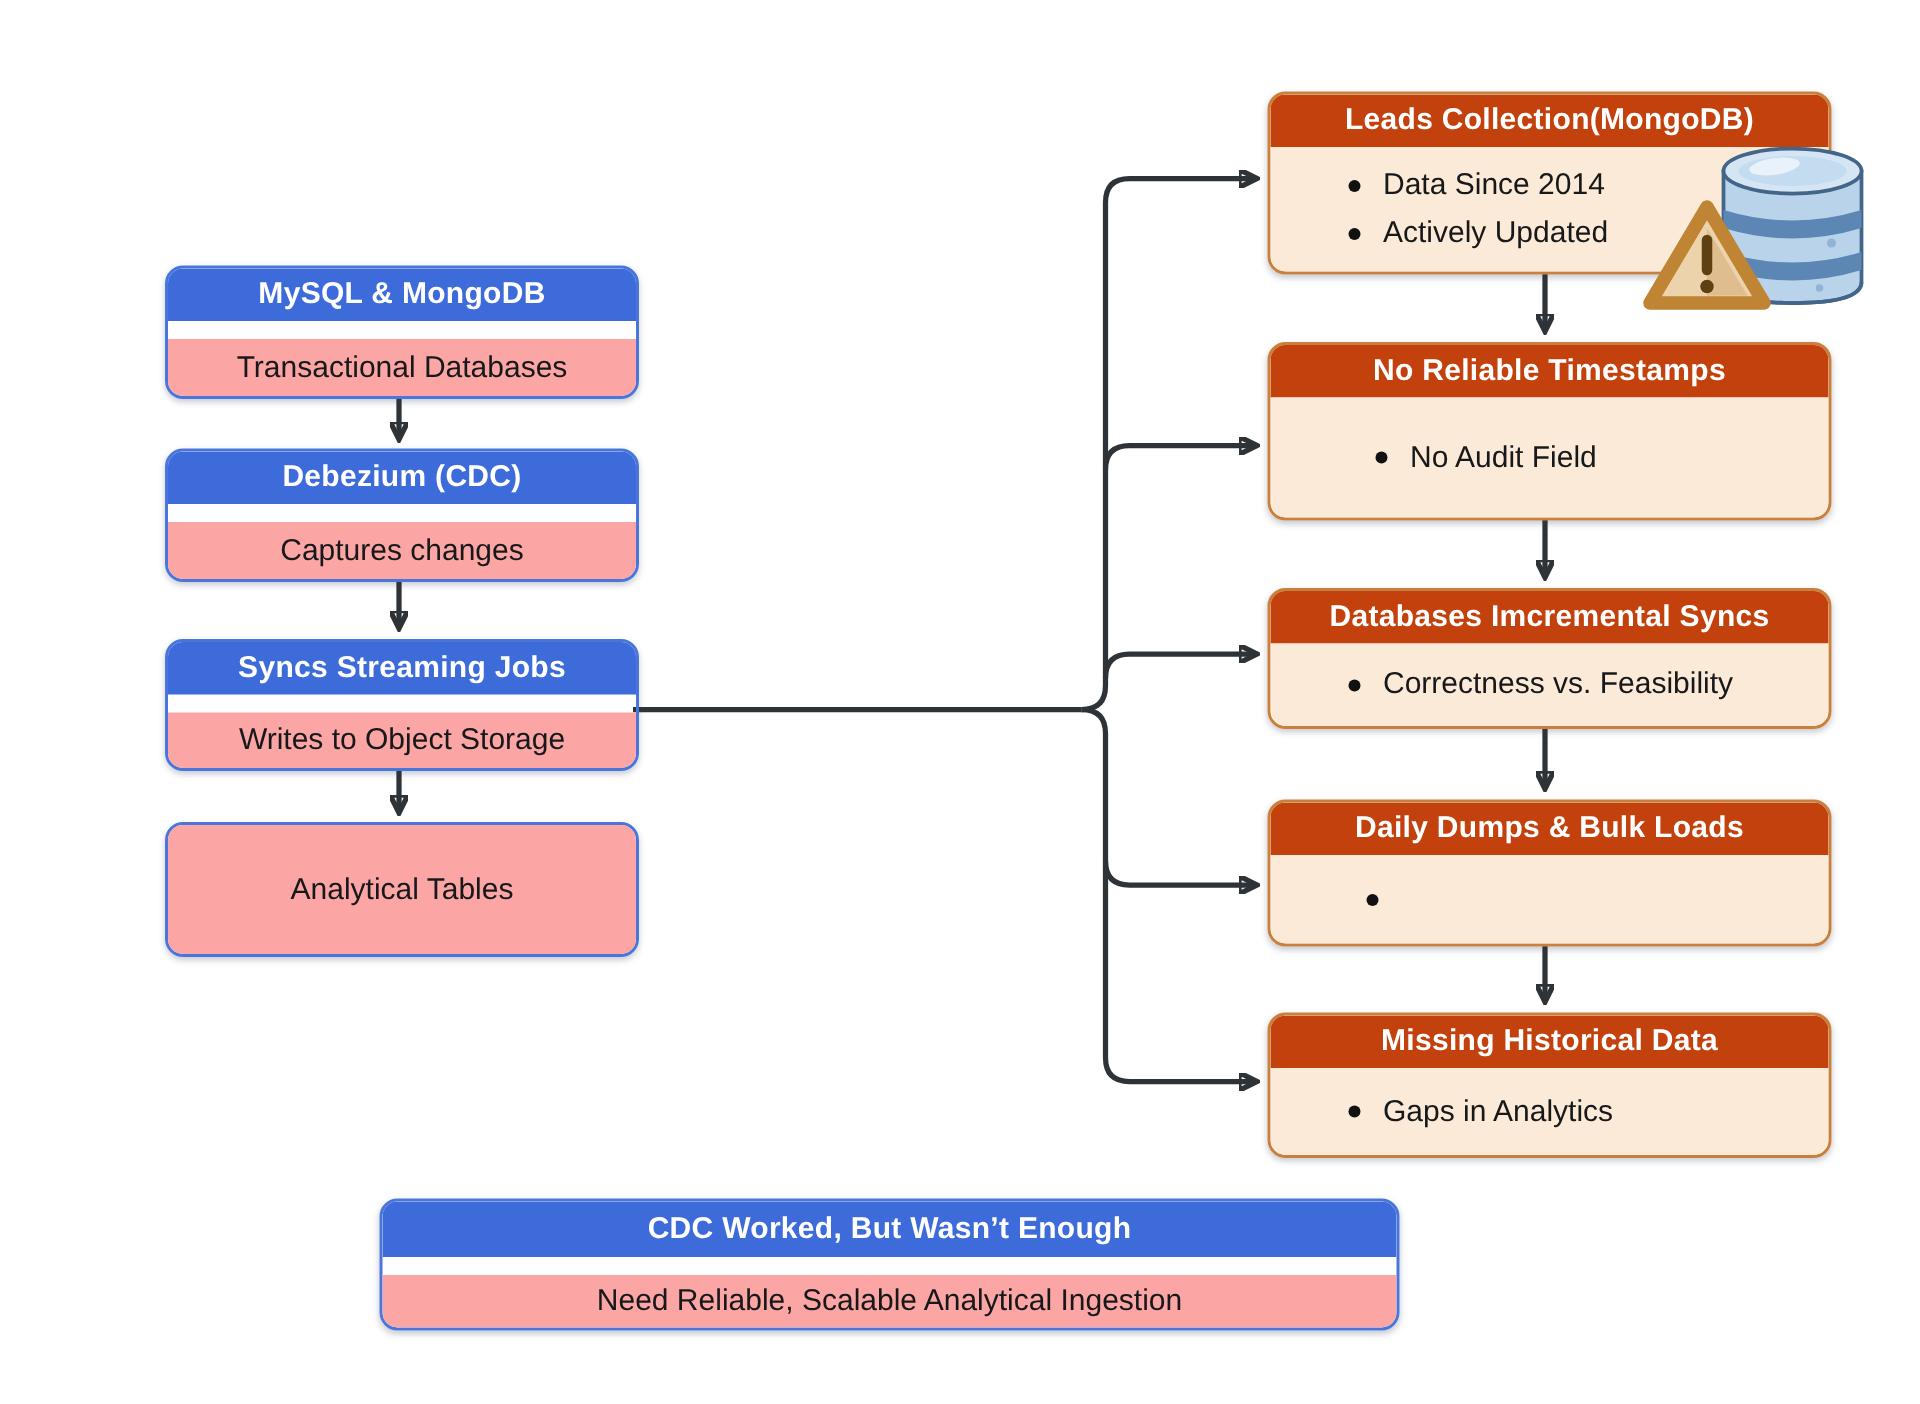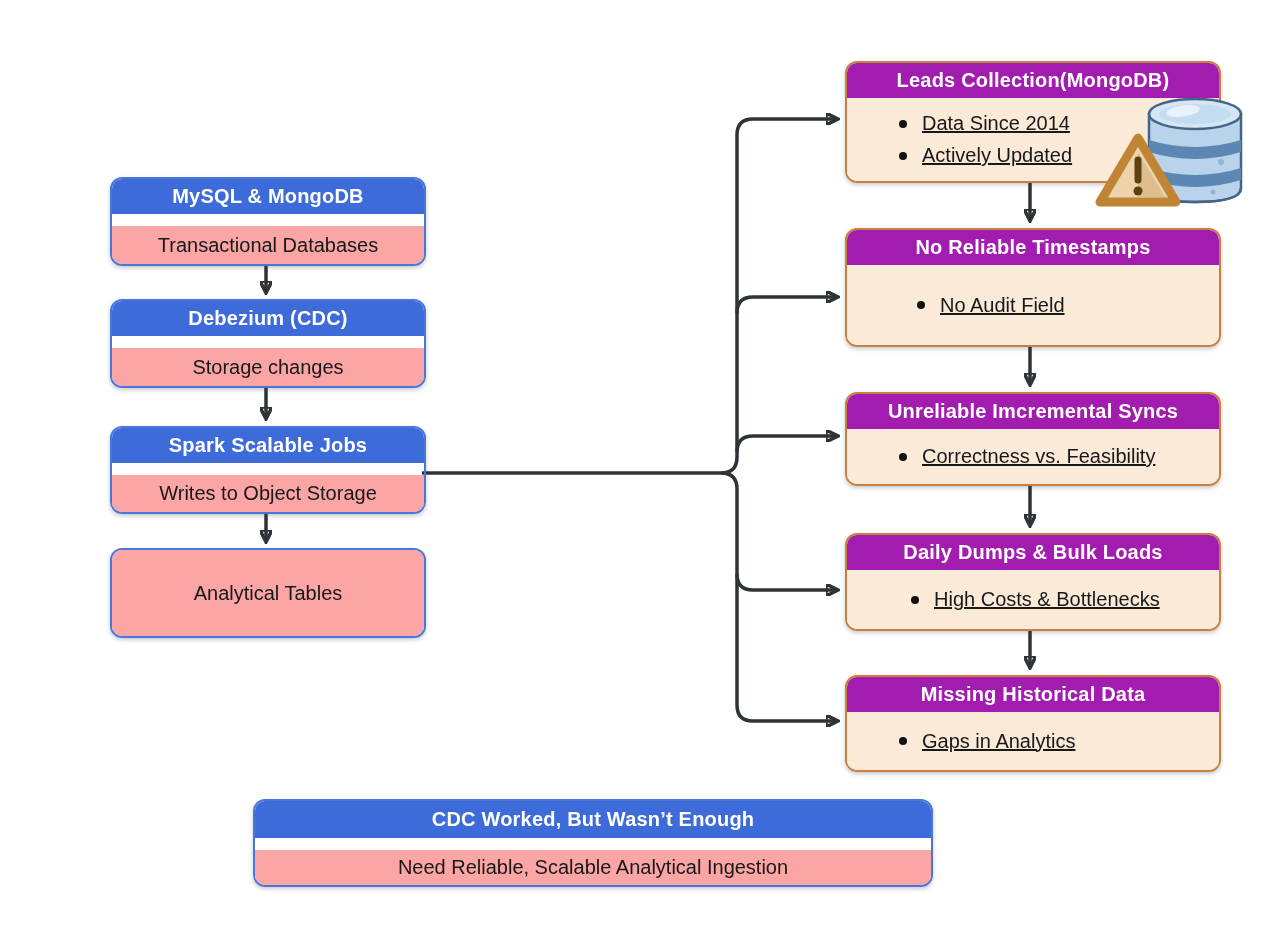--- a/index.html
+++ b/index.html
@@ -10,29 +10,29 @@
   .connectors path { fill:none; stroke:#2e3338; stroke-width:3.5; }
 
   .node { position:absolute; z-index:2; display:flex; flex-direction:column;
           border-radius:12px; overflow:hidden; box-shadow:0 2px 4px rgba(50,60,90,.28); }
   .node.blue   { border:2px solid #4a76db;gap:12px; }
   .node.orange { border:2px solid #c8803c; }
 
   .node-header { flex:0 0 35px; display:flex; align-items:center; justify-content:center;
                  font-weight:bold; font-size:20px; color:#ffffff; letter-spacing:.2px; }
   .blue   .node-header { background:#3d6bd9; }
-  .orange .node-header { background:#a21caf; }
+  .orange .node-header { background:#c2410c; }
 
   .node-body { flex:1 1 auto; display:flex; align-items:center; justify-content:center;
                font-size:20px; color:#17181a; }
   .blue   .node-body { background:#fca5a5; }
   .orange .node-body { background:#fbead7; flex-direction:column; align-items:flex-start;
                        justify-content:center; gap:9px; padding:8px 10px 8px 52px; }
 
-  .bullet-item { display:flex; align-items:center; gap:15px; font-size:20px; color:#17181a;text-decoration:underline; }
+  .bullet-item { display:flex; align-items:center; gap:15px; font-size:20px; color:#17181a; }
   .bullet-item .dot { width:8px; height:8px; border-radius:50%; background:#111; flex:0 0 auto; }
 
   .db-warning { position:absolute; left:1095px; top:92px; width:150px; height:125px; z-index:3; }
 </style>
 </head>
 <body>
 
 <div class="canvas">
 
   <svg class="connectors" width="1280" height="936" viewBox="0 0 1280 936">
@@ -59,25 +59,25 @@
     <path d="M1030,630 L1030,666" marker-end="url(#ah)"></path>
   </svg>
 
   <div class="node blue" style="left:110px; top:177px; width:312px; height:85px;">
     <div class="node-header">MySQL &amp; MongoDB</div>
     <div class="node-body">Transactional Databases</div>
   </div>
 
   <div class="node blue" style="left:110px; top:299px; width:312px; height:85px;">
     <div class="node-header">Debezium (CDC)</div>
-    <div class="node-body">Storage changes</div>
+    <div class="node-body">Captures changes</div>
   </div>
 
   <div class="node blue" style="left:110px; top:426px; width:312px; height:84px;">
-    <div class="node-header">Spark Scalable Jobs</div>
+    <div class="node-header">Syncs Streaming Jobs</div>
     <div class="node-body">Writes to Object Storage</div>
   </div>
 
   <div class="node blue" style="left:110px; top:548px; width:312px; height:86px;">
     <div class="node-body">Analytical Tables</div>
   </div>
 
   <div class="node orange" style="left:845px; top:61px; width:372px; height:118px;">
     <div class="node-header">Leads Collection(MongoDB)</div>
     <div class="node-body">
@@ -96,35 +96,34 @@
     <div class="node-header">No Reliable Timestamps</div>
     <div class="node-body">
       <div class="bullet-item" style="padding-left:18px;">
         <span class="dot"></span>
         <span>No Audit Field</span>
       </div>
     </div>
   </div>
 
   <div class="node orange" style="left:845px; top:392px; width:372px; height:90px;">
-    <div class="node-header">Unreliable Imcremental Syncs</div>
+    <div class="node-header">Databases Imcremental Syncs</div>
     <div class="node-body">
       <div class="bullet-item">
         <span class="dot"></span>
         <span>Correctness vs. Feasibility</span>
       </div>
     </div>
   </div>
 
   <div class="node orange" style="left:845px; top:533px; width:372px; height:94px;">
     <div class="node-header">Daily Dumps &amp; Bulk Loads</div>
     <div class="node-body">
       <div class="bullet-item" style="padding-left:12px;">
         <span class="dot"></span>
-        <span>High Costs &amp; Bottlenecks</span>
       </div>
     </div>
   </div>
 
   <div class="node orange" style="left:845px; top:675px; width:372px; height:93px;">
     <div class="node-header">Missing Historical Data</div>
     <div class="node-body">
       <div class="bullet-item">
         <span class="dot"></span>
         <span>Gaps in Analytics</span>

